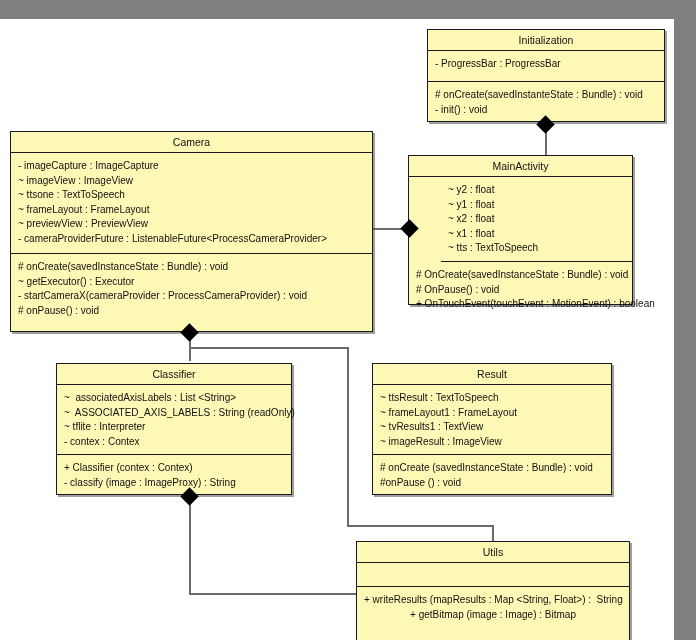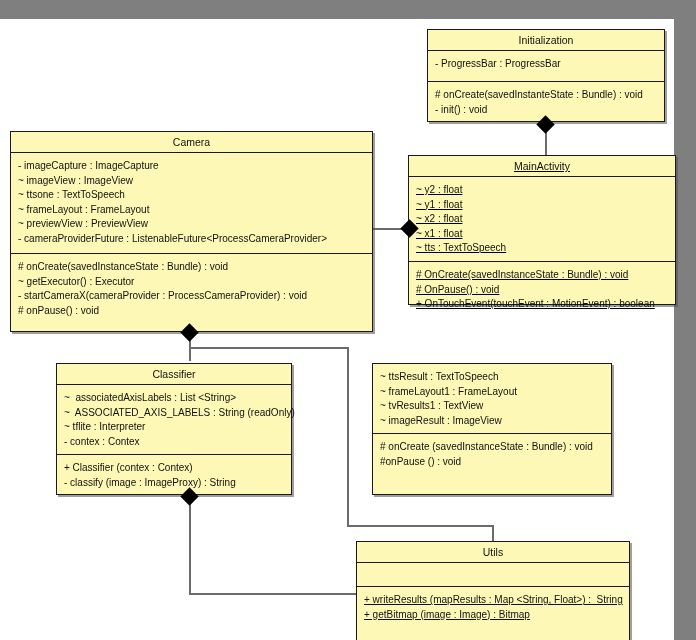--- a/index.html
+++ b/index.html
@@ -47,21 +47,21 @@
   }
   .uml-compartment.last {
     border-bottom: none;
   }
   .uml-line {
     font-size: 10px;
     color: #111111;
     line-height: 14.5px;
     white-space: pre;
   }
-  .uml-line.center { text-align: left; text-decoration: underline; }
+  .uml-line.center { text-align: center; }
 
   
   .conn-h, .conn-v {
     position: absolute;
     background: #6b6b6b;
   }
   .conn-h { height: 1.5px; }
   .conn-v { width: 1.5px; }
 
   .diamond {
@@ -98,23 +98,23 @@
       <div class="uml-title">Initialization</div>
       <div class="uml-compartment" style="height:31px;">
         <div class="uml-line">- ProgressBar : ProgressBar</div>
       </div>
       <div class="uml-compartment last">
         <div class="uml-line"># onCreate(savedInstanteState : Bundle) : void</div>
         <div class="uml-line">- init() : void</div>
       </div>
     </div>
 
-    <div class="uml-class" style="left:408px; top:136px; width:268px; height:150px;text-decoration:underline;">
+    <div class="uml-class" style="left:408px; top:136px; width:225px; height:150px;">
       <div class="uml-title">MainActivity</div>
-      <div class="uml-compartment" style="height:85px;">
+      <div class="uml-compartment" style="height:85px;margin-left:32px;">
         <div class="uml-line">~ y2 : float</div>
         <div class="uml-line">~ y1 : float</div>
         <div class="uml-line">~ x2 : float</div>
         <div class="uml-line">~ x1 : float</div>
         <div class="uml-line">~ tts : TextToSpeech</div>
       </div>
       <div class="uml-compartment last">
         <div class="uml-line"># OnCreate(savedInstanceState : Bundle) : void</div>
         <div class="uml-line"># OnPause() : void</div>
         <div class="uml-line">+ OnTouchEvent(touchEvent : MotionEvent) : boolean</div>
@@ -147,20 +147,21 @@
         <div class="uml-line">~ tflite : Interpreter</div>
         <div class="uml-line">- contex : Contex</div>
       </div>
       <div class="uml-compartment last">
         <div class="uml-line">+ Classifier (contex : Contex)</div>
         <div class="uml-line">- classify (image : ImageProxy) : String</div>
       </div>
     </div>
 
     <div class="uml-class" style="left:372px; top:344px; width:240px; height:132px;">
+      <div class="uml-title">Result</div>
       <div class="uml-compartment" style="height:70px;">
         <div class="uml-line">~ ttsResult : TextToSpeech</div>
         <div class="uml-line">~ frameLayout1 : FrameLayout</div>
         <div class="uml-line">~ tvResults1 : TextView</div>
         <div class="uml-line">~ imageResult : ImageView</div>
       </div>
       <div class="uml-compartment last">
         <div class="uml-line"># onCreate (savedInstanceState : Bundle) : void</div>
         <div class="uml-line">#onPause () : void</div>
       </div>

